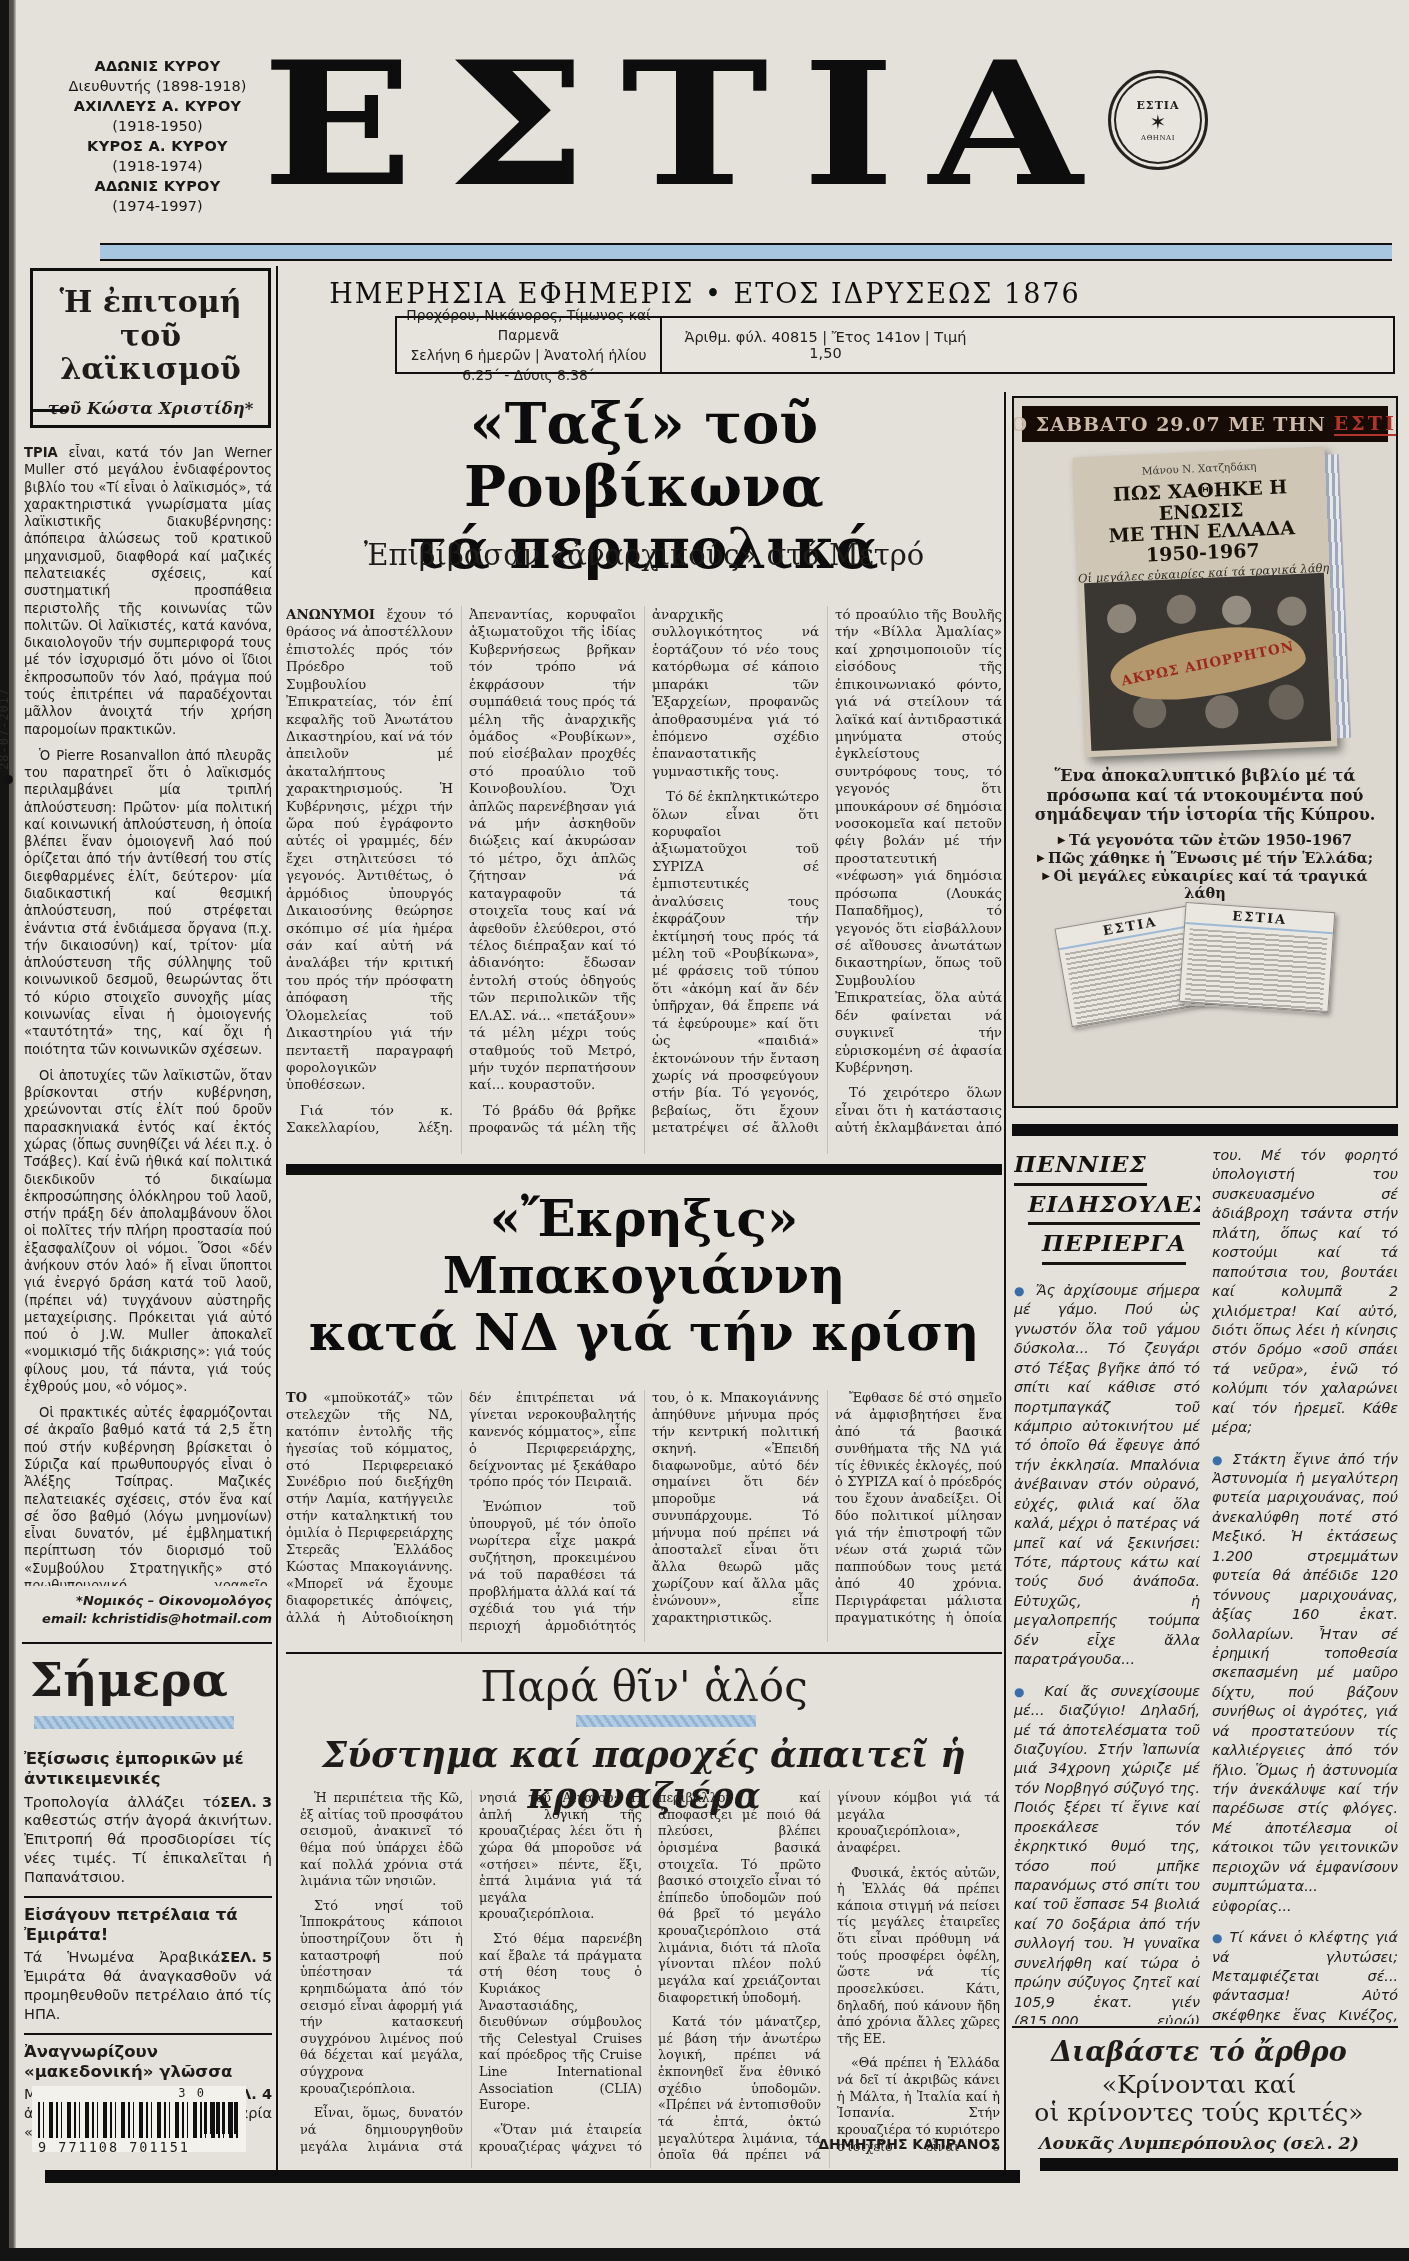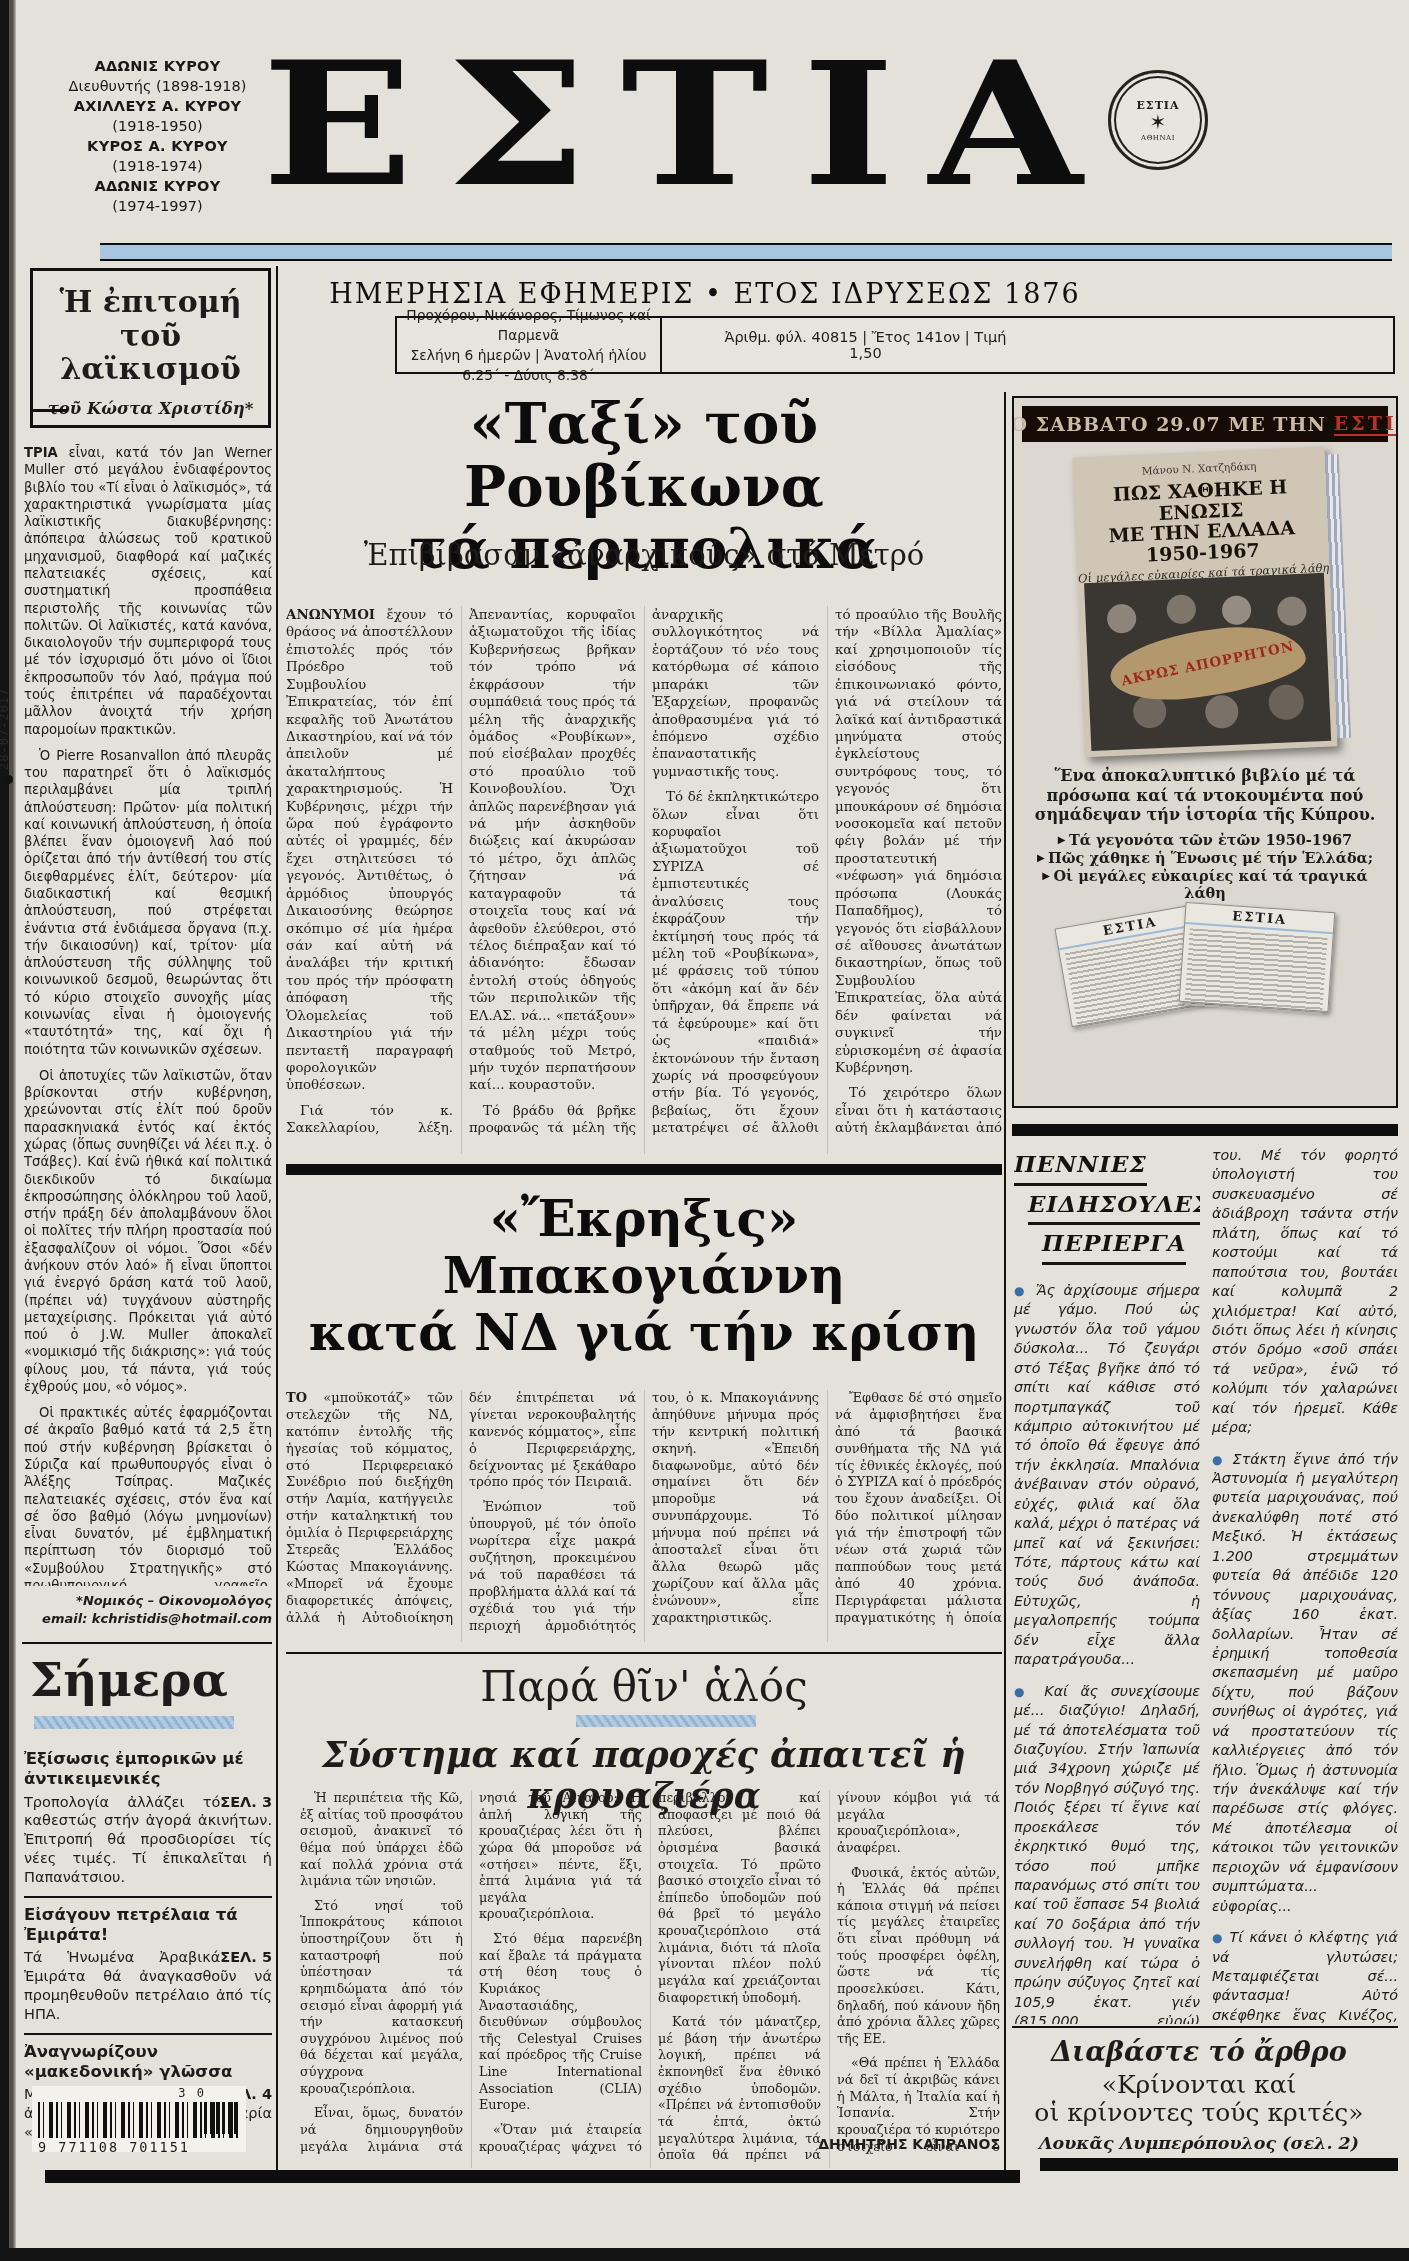--- a/index.html
+++ b/index.html
@@ -22,21 +22,21 @@
         letter-spacing:34px;transform:scaleY(.86);transform-origin:top center;color:#0d0d0d;white-space:nowrap;}
   .seal{left:1108px;top:70px;width:100px;height:100px;border-radius:50%;border:3px solid #23221f;
         background:#e8e5de;box-shadow:inset 0 0 0 3px #e8e5de, inset 0 0 0 5px #23221f;
         display:flex;flex-direction:column;align-items:center;justify-content:center;text-align:center;}
   .seal .s1{font-size:11px;font-weight:bold;letter-spacing:1px;}
   .seal .s2{font-size:20px;line-height:1;}
   .seal .s3{font-size:7px;letter-spacing:.5px;margin-top:2px;}
   .blue-bar{background:#a9c6e0;border-top:2px solid #101010;border-bottom:2px solid #101010;}
   .bar-masthead{left:100px;top:243px;width:1292px;height:18px;}
   .tagline{left:290px;top:278px;width:830px;text-align:center;font-size:27px;letter-spacing:2px;color:#0f0f0f;white-space:nowrap;}
-  .infobox{left:395px;top:316px;width:1000px;height:58px;border:2px solid #101010;display:flex;align-items:stretch;background:#e7e4dd;gap:40px;}
+  .infobox{left:395px;top:316px;width:1000px;height:58px;border:2px solid #101010;display:flex;align-items:stretch;background:#e7e4dd;}
   .infobox .cell{display:flex;flex-direction:column;justify-content:center;text-align:center;padding:2px 6px;}
   .c1{width:265px;border-right:2px solid #101010;font-family:"DejaVu Sans",sans-serif;font-size:13.8px;line-height:1.45;}
   .c2{width:398px;border-right:2px solid #101010;font-size:21px;font-weight:bold;font-style:italic;}
   .c3{width:327px;font-family:"DejaVu Sans",sans-serif;font-size:14.5px;}
   
   .vline{background:#14130f;width:2px;}
   .vl1{left:276px;top:266px;height:1905px;}
   .vl2{left:1004px;top:392px;height:1779px;}
   
   .op-box{left:30px;top:268px;width:241px;height:160px;border:3px solid #101010;text-align:center;padding-top:14px;}

